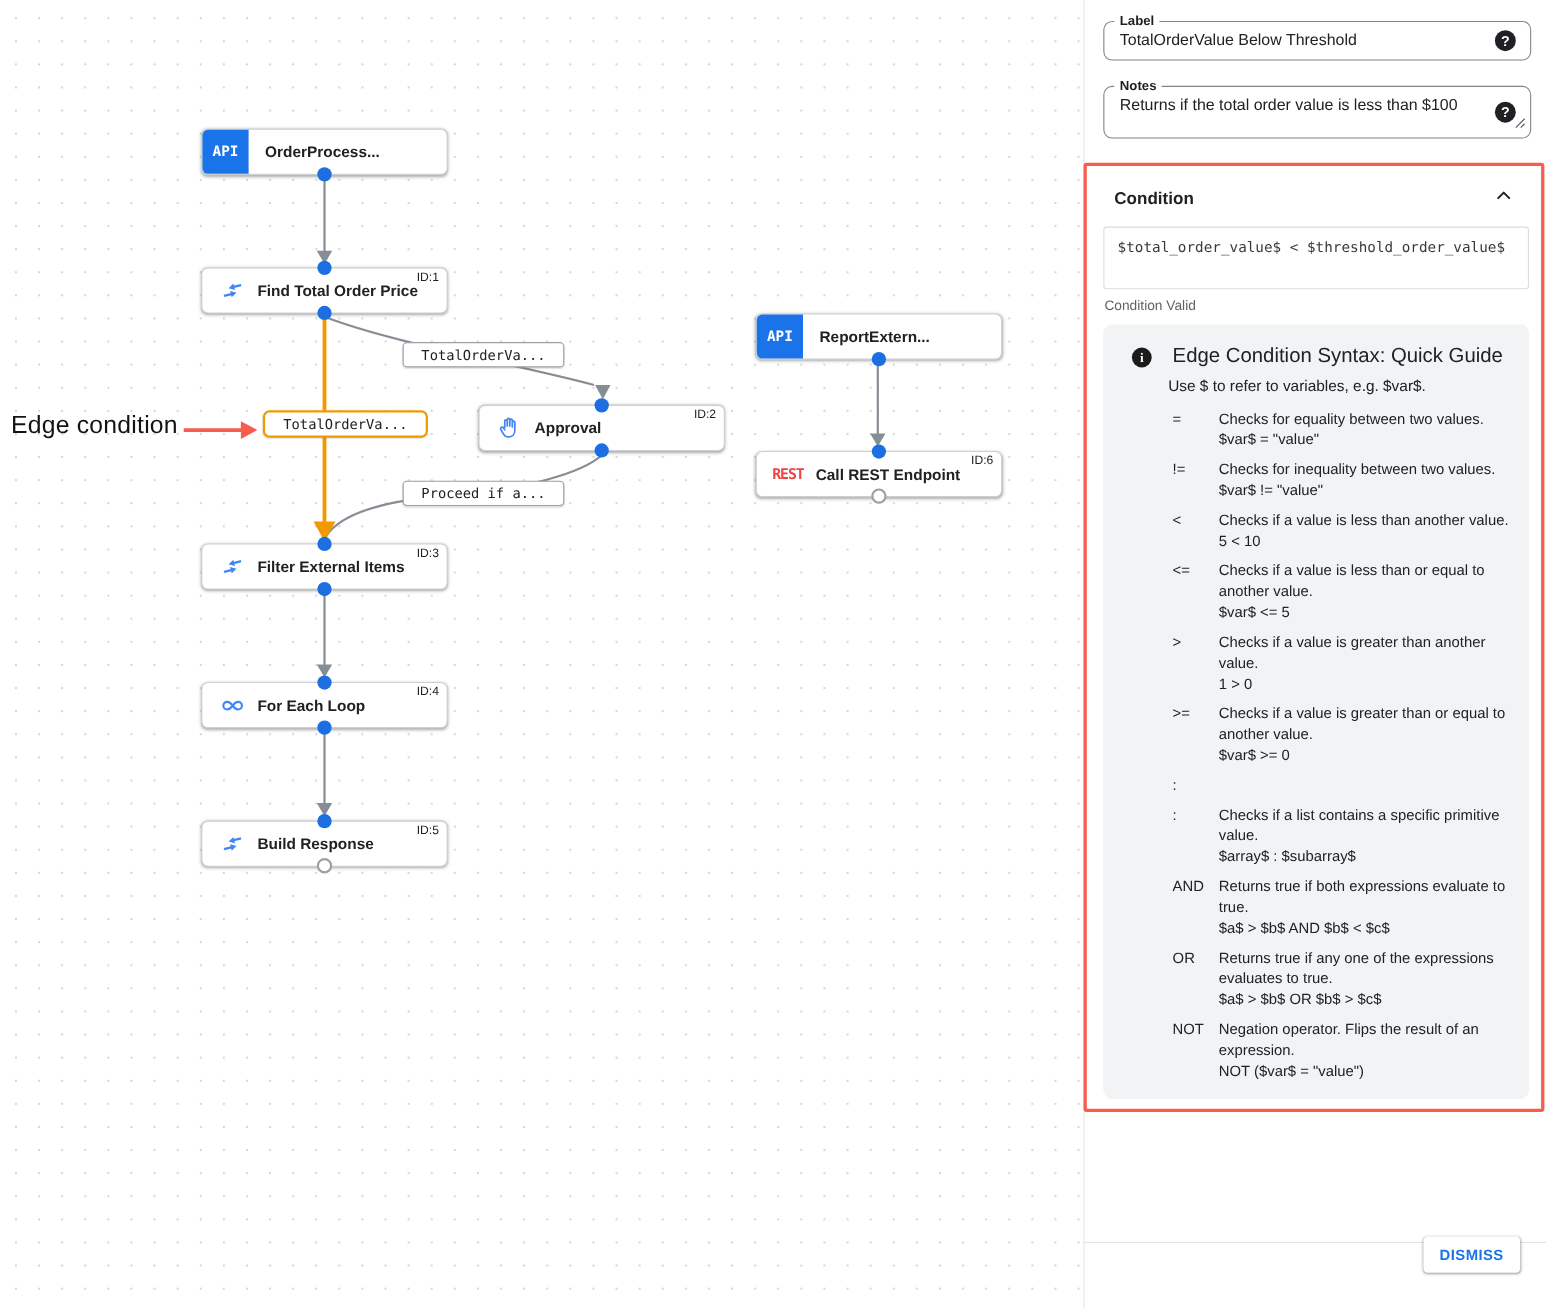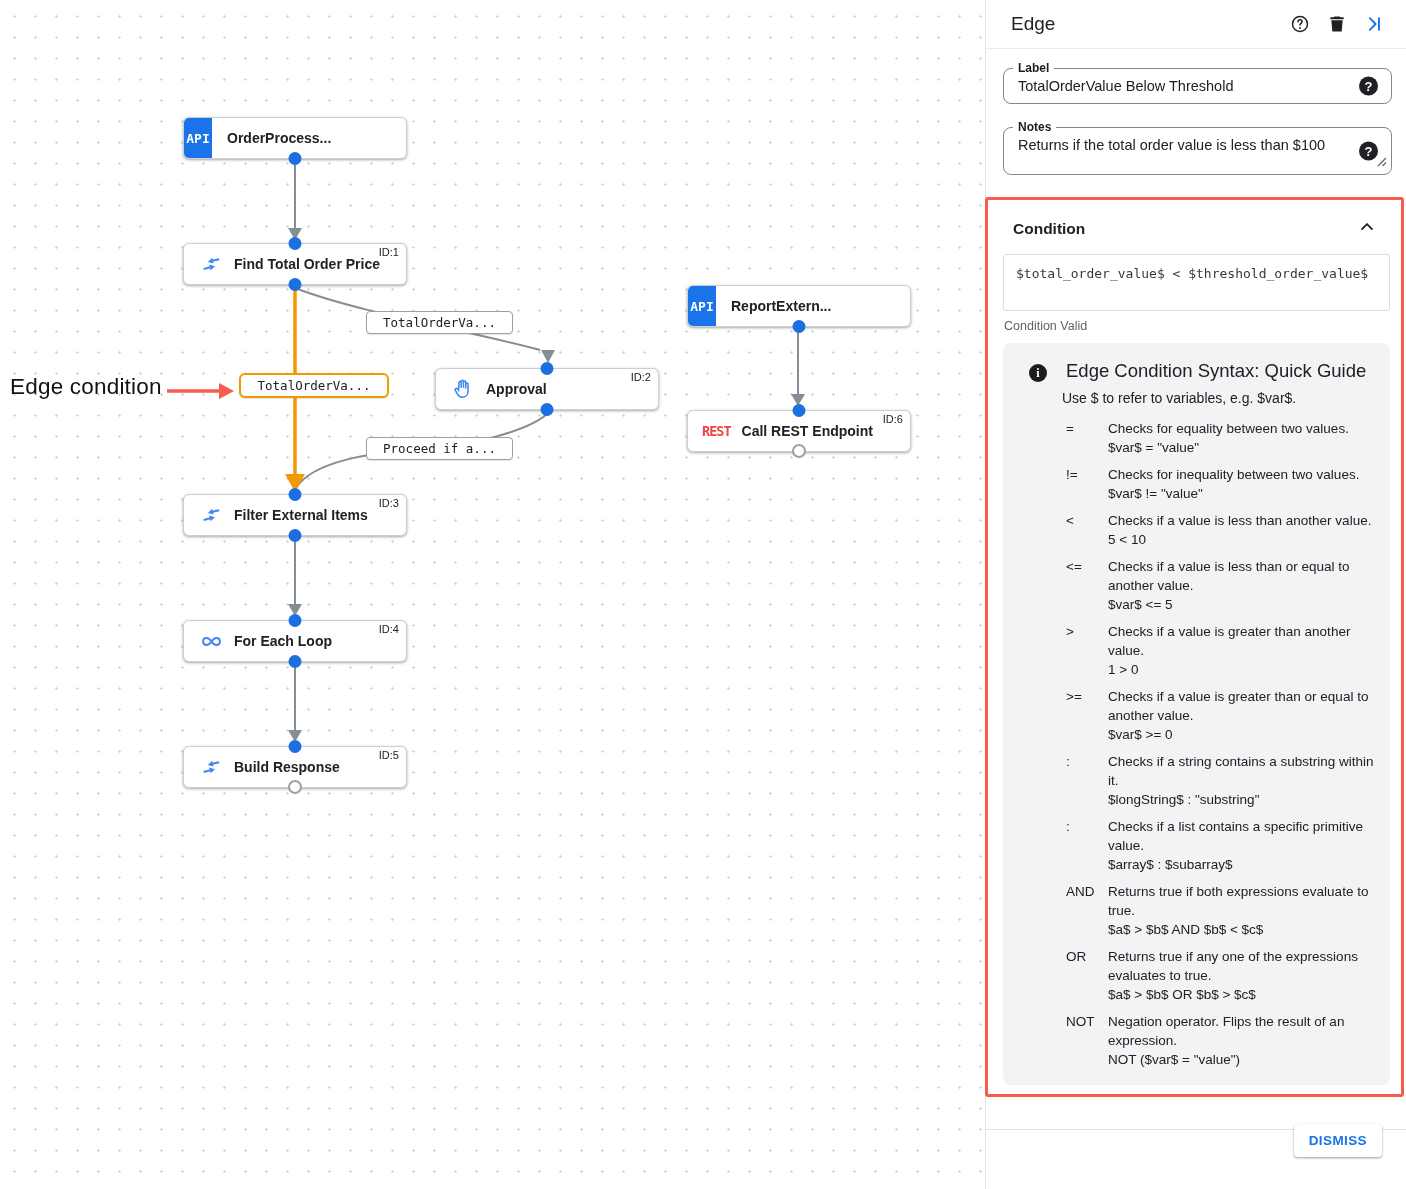--- a/index.html
+++ b/index.html
@@ -11,21 +11,21 @@
     background-image:radial-gradient(circle,#d6d6d6 1.1px,transparent 1.4px);
     background-size:21px 21px; background-position:4px 6px; }
   .edges { position:absolute; left:0; top:0; }
 
   .node { position:absolute; width:224px; height:42px; background:#fff; border:1px solid #ccd0d3; border-radius:6px;
     box-shadow:0 1px 2px rgba(60,64,67,.3),0 1px 3px 1px rgba(60,64,67,.12); display:flex; align-items:center; }
   .n1{left:183px;top:117px;} .n2{left:183px;top:243px;} .n3{left:435px;top:368px;}
   .n4{left:687px;top:285px;} .n5{left:687px;top:410px;} .n6{left:183px;top:494px;}
   .n7{left:183px;top:620px;} .n8{left:183px;top:746px;}
   .node-title { font-size:14px; font-weight:bold; color:#202124; white-space:nowrap; }
-  .api-block { width:28px; align-self:stretch; background:#1a73e8; border-radius:5px 0 0 5px;
+  .api-block { width:42px; align-self:stretch; background:#1a73e8; border-radius:5px 0 0 5px;
     display:flex; align-items:center; justify-content:center; color:#fff;
     font-family:"DejaVu Sans Mono",monospace; font-weight:bold; font-size:13px; }
   .api-node .node-title { margin-left:15px; }
   .node-icon { margin-left:14px; width:26px; display:flex; justify-content:center; align-items:center; }
   .icon-node .node-title { margin-left:10px; }
   .rest-label { margin-left:14px; font-family:"DejaVu Sans Mono",monospace; font-weight:bold; font-size:13.5px;
     color:#ef4444; letter-spacing:-1px; }
   .rest-node .node-title { margin-left:11px; }
   .node-id { position:absolute; top:2px; right:7px; font-size:11px; font-weight:normal; color:#202124; }
   .dot { position:absolute; left:50%; width:13px; height:13px; border-radius:50%; background:#1b6fe0; transform:translateX(-50%); }
@@ -220,43 +220,20 @@
 
     <div class="edge-label el1">TotalOrderVa...</div>
     <div class="edge-label el2">TotalOrderVa...</div>
     <div class="edge-label el3">Proceed if a...</div>
 
     <div class="annotation">Edge condition</div>
   </div>
 
   <div class="panel">
 
-    <div class="panel-header">
-      <div class="panel-title">Edge</div>
-      <div class="ph-icons">
-        <button class="icon-btn">
-          <svg viewBox="0 0 24 24" width="20" height="20">
-              <circle cx="12" cy="12" r="9" fill="none" stroke="#202124" stroke-width="1.8"></circle>
-              <path d="M9.6 9.3 c0-1.5 1.1-2.5 2.5-2.5 c1.4 0 2.4 1 2.4 2.3 c0 2 -2.4 2.2 -2.4 4" fill="none" stroke="#202124" stroke-width="1.8" stroke-linecap="round"></path>
-              <circle cx="12" cy="16.8" r="1.2" fill="#202124"></circle>
-            </svg>
-        </button>
-        <button class="icon-btn">
-          <svg viewBox="0 0 24 24" width="20" height="20">
-              <path fill="#202124" d="M9 3 h6 l1 1 h4 v2.2 H4 V4 h4 z M5.2 7.5 h13.6 L17.6 21 H6.4 z"></path>
-            </svg>
-        </button>
-        <button class="icon-btn">
-          <svg viewBox="0 0 24 24" width="20" height="20">
-              <path d="M7 5 l7 7 -7 7" fill="none" stroke="#1a73e8" stroke-width="2.3" stroke-linecap="round" stroke-linejoin="round"></path>
-              <line x1="18" y1="5" x2="18" y2="19" stroke="#1a73e8" stroke-width="2.3" stroke-linecap="round"></line>
-            </svg>
-        </button>
-      </div>
-    </div>
 
 
     <div class="field label-field">
       <span class="field-label">Label</span>
       <div class="field-value">TotalOrderValue Below Threshold</div>
       <span class="qmark">?</span>
     </div>
 
     <div class="field notes-field">
       <span class="field-label">Notes</span>
@@ -309,21 +286,20 @@
           <div class="g-row">
               <span class="g-op">&gt;</span>
               <span class="g-body"><span>Checks if a value is greater than another value.</span><br><span>1 &gt; 0</span></span>
             </div>
           <div class="g-row">
               <span class="g-op">&gt;=</span>
               <span class="g-body"><span>Checks if a value is greater than or equal to another value.</span><br><span>$var$ &gt;= 0</span></span>
             </div>
           <div class="g-row">
               <span class="g-op">:</span>
-              <span class="g-body"><span>Checks if a string contains a substring within it.</span><br><span>$longString$ : "substring"</span></span>
             </div>
           <div class="g-row">
               <span class="g-op">:</span>
               <span class="g-body"><span>Checks if a list contains a specific primitive value.</span><br><span>$array$ : $subarray$</span></span>
             </div>
           <div class="g-row">
               <span class="g-op">AND</span>
               <span class="g-body"><span>Returns true if both expressions evaluate to true.</span><br><span>$a$ &gt; $b$ AND $b$ &lt; $c$</span></span>
             </div>
           <div class="g-row">

